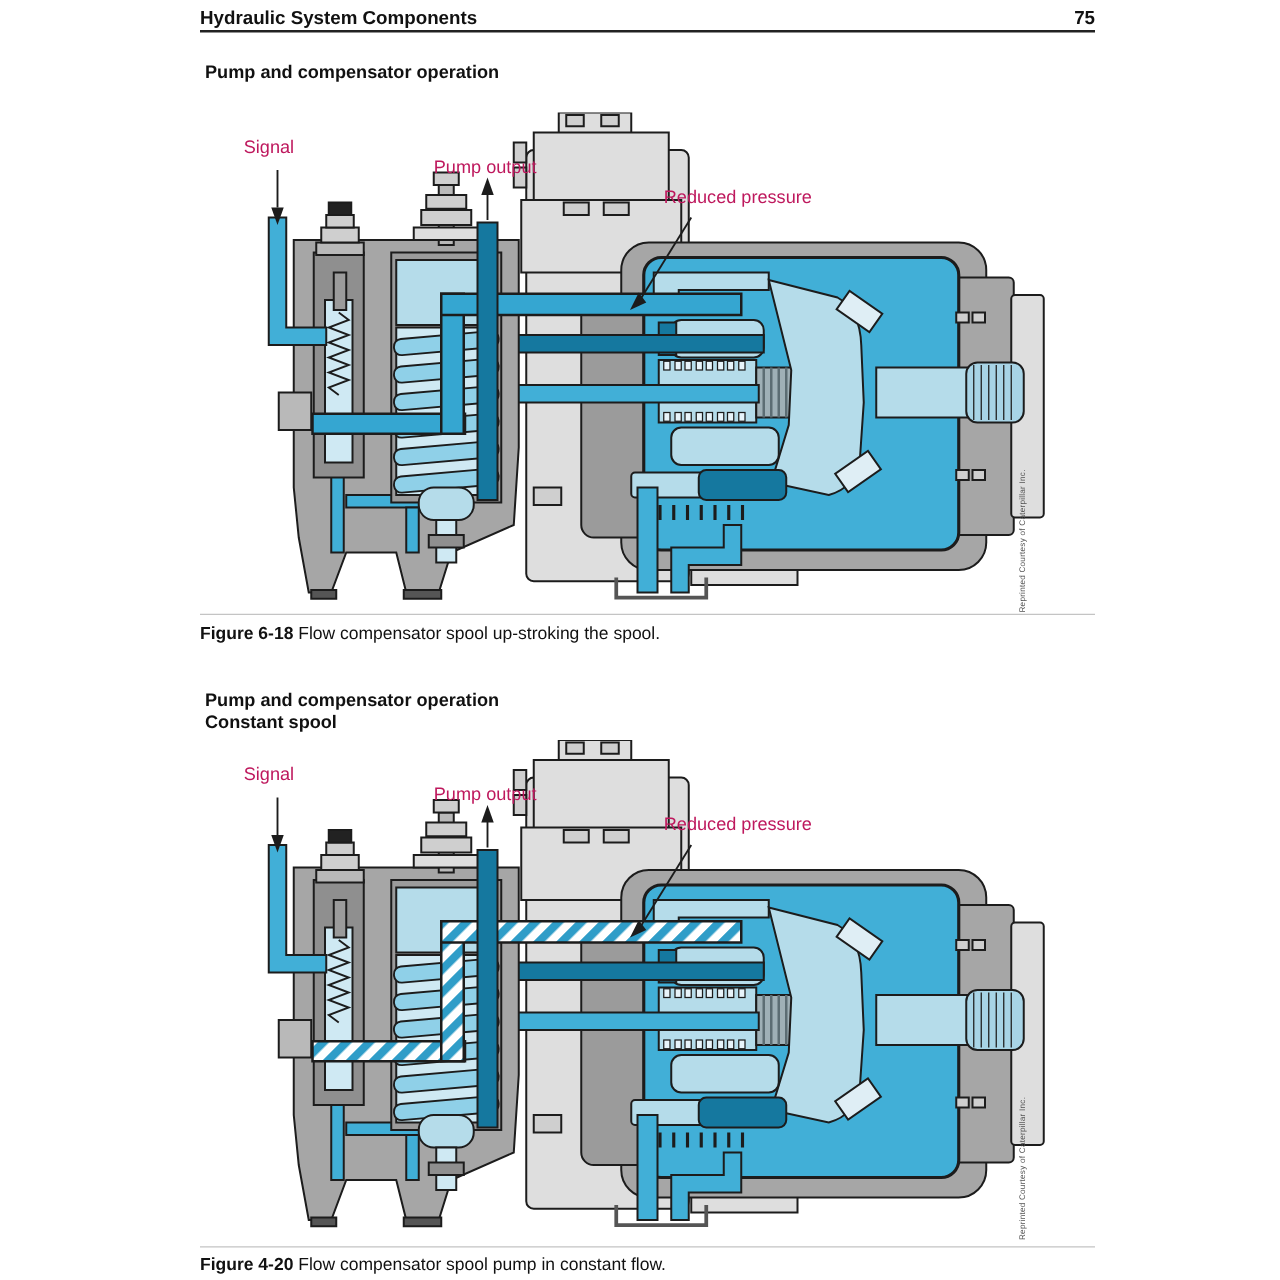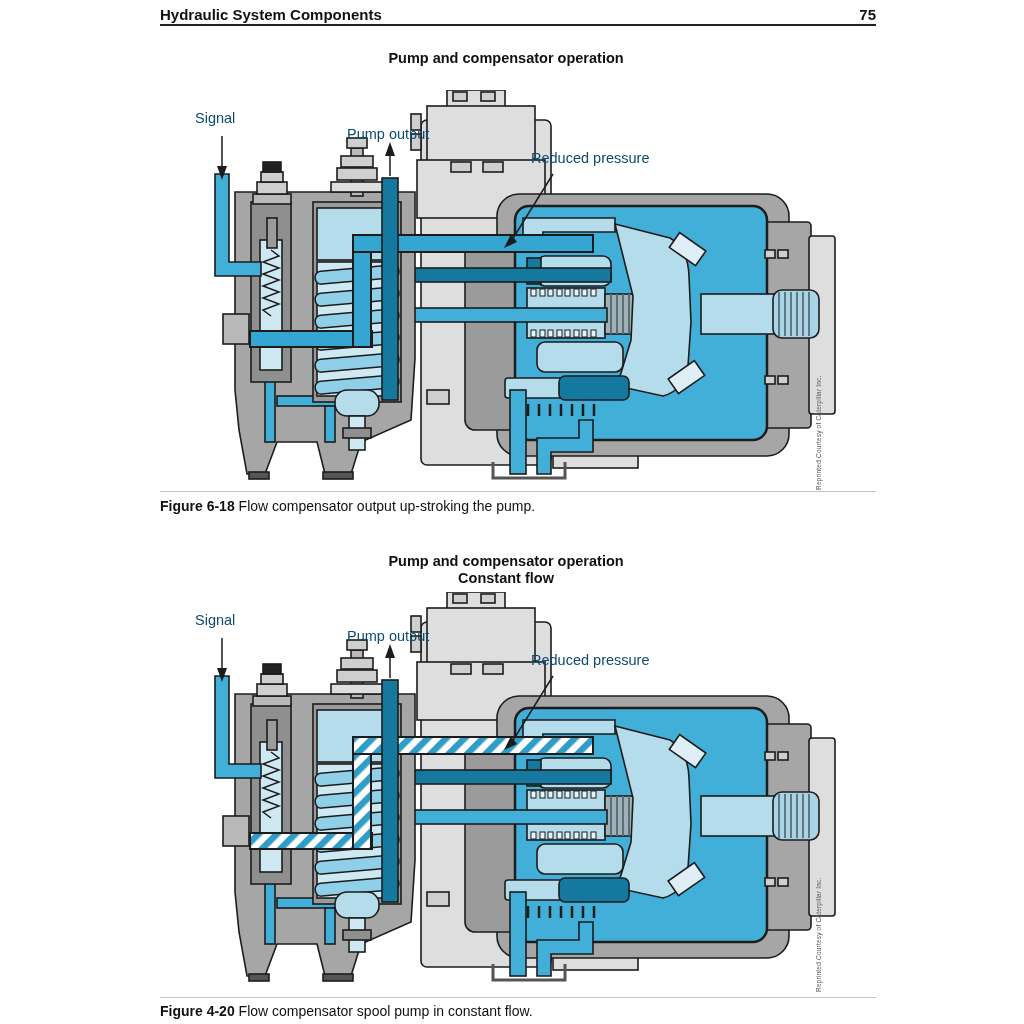--- a/index.html
+++ b/index.html
@@ -4,25 +4,25 @@
 <style>
   html,body{margin:0;padding:0;background:#fff;}
   #page{position:relative;width:1024px;height:1024px;background:#fff;
         font-family:"Liberation Sans",sans-serif;color:#111;overflow:hidden;}
   .header{position:absolute;left:160px;top:6px;width:716px;display:flex;
           justify-content:space-between;align-items:flex-end;text-align:center;}
   .header .htitle{font-size:15px;font-weight:bold;}
   .header .pnum{font-size:15px;font-weight:bold;}
   .rule{position:absolute;left:160px;width:716px;height:2px;background:#222;}
   .thinrule{position:absolute;left:160px;width:716px;height:1px;background:#c4c4c4;}
-  .figtitle{position:absolute;left:148px;width:716px;text-align:center;
+  .figtitle{position:absolute;left:164px;width:716px;
             font-size:14.5px;font-weight:bold;line-height:17px;}
   .diagram{position:absolute;left:165px;width:710px;height:400px;}
   .diagram svg.dsvg{position:absolute;left:0;top:0;}
-  .dlabel{position:absolute;font-size:14.5px;color:#0c4a6e;white-space:nowrap;}
+  .dlabel{position:absolute;font-size:14.5px;color:#be185d;white-space:nowrap;}
   .credit{position:absolute;left:650px;top:266px;height:134px;
           writing-mode:vertical-rl;transform:rotate(180deg);
           font-size:6.5px;color:#555;letter-spacing:.2px;}
   .caption{position:absolute;left:160px;width:716px;font-size:14px;margin:0;}
   .caption b{font-weight:bold;}
   .dsvg.solid{--rp-fill:#35a6d1;}
   .dsvg.hatch{--rp-fill:url(#hatchRP);}
 </style>
 </head>
 <body>
@@ -210,26 +210,26 @@
     </svg>
     <div class="dlabel" style="left:30px;top:20px">Signal</div>
     <div class="dlabel" style="left:182px;top:36px">Pump output</div>
     <div class="dlabel" style="left:366px;top:60px">Reduced pressure</div>
     <div class="credit">Reprinted Courtesy of Caterpillar Inc.</div>
   </div>
 
   <div class="thinrule" style="top:491px"></div>
   <p class="caption" style="top:498px">
     <b>Figure 6-18</b>
-    <span>Flow compensator output up-stroking the pump.</span>
+    <span>Flow compensator spool up-stroking the spool.</span>
   </p>
 
   <div class="figtitle" style="top:553px">
     <div>Pump and compensator operation</div>
-    <div>Constant flow</div>
+    <div>Constant spool</div>
   </div>
 
   <div class="diagram" style="top:592px">
     <svg class="dsvg hatch" width="710" height="400" viewBox="0 0 710 400">
       <use href="#pumpDiagram"></use>
     </svg>
     <div class="dlabel" style="left:30px;top:20px">Signal</div>
     <div class="dlabel" style="left:182px;top:36px">Pump output</div>
     <div class="dlabel" style="left:366px;top:60px">Reduced pressure</div>
     <div class="credit">Reprinted Courtesy of Caterpillar Inc.</div>

